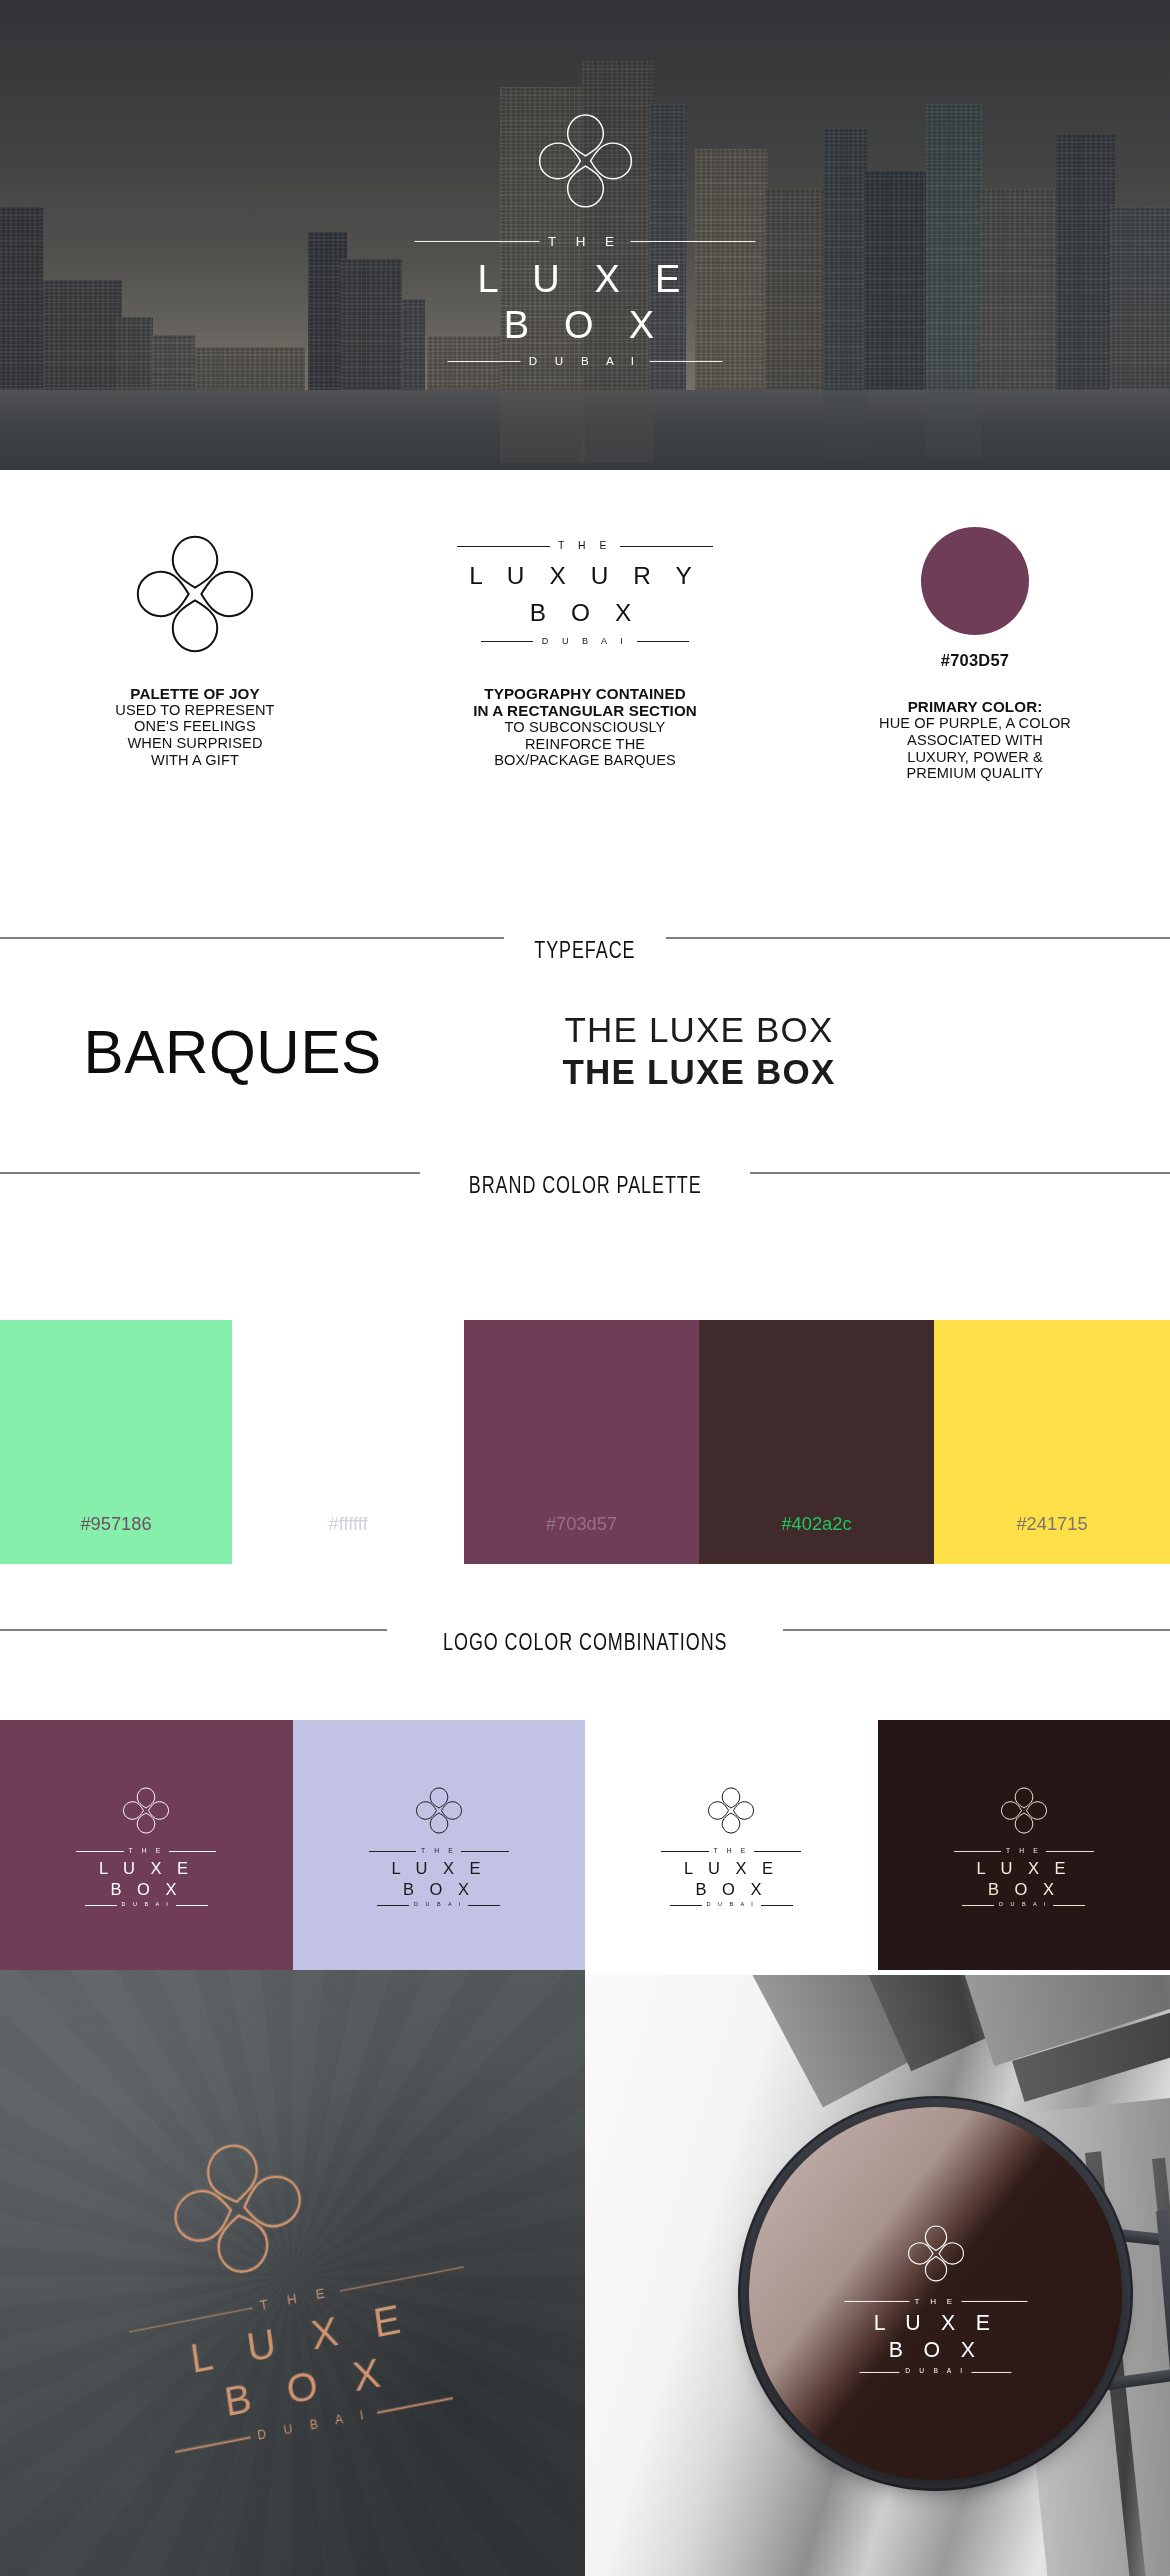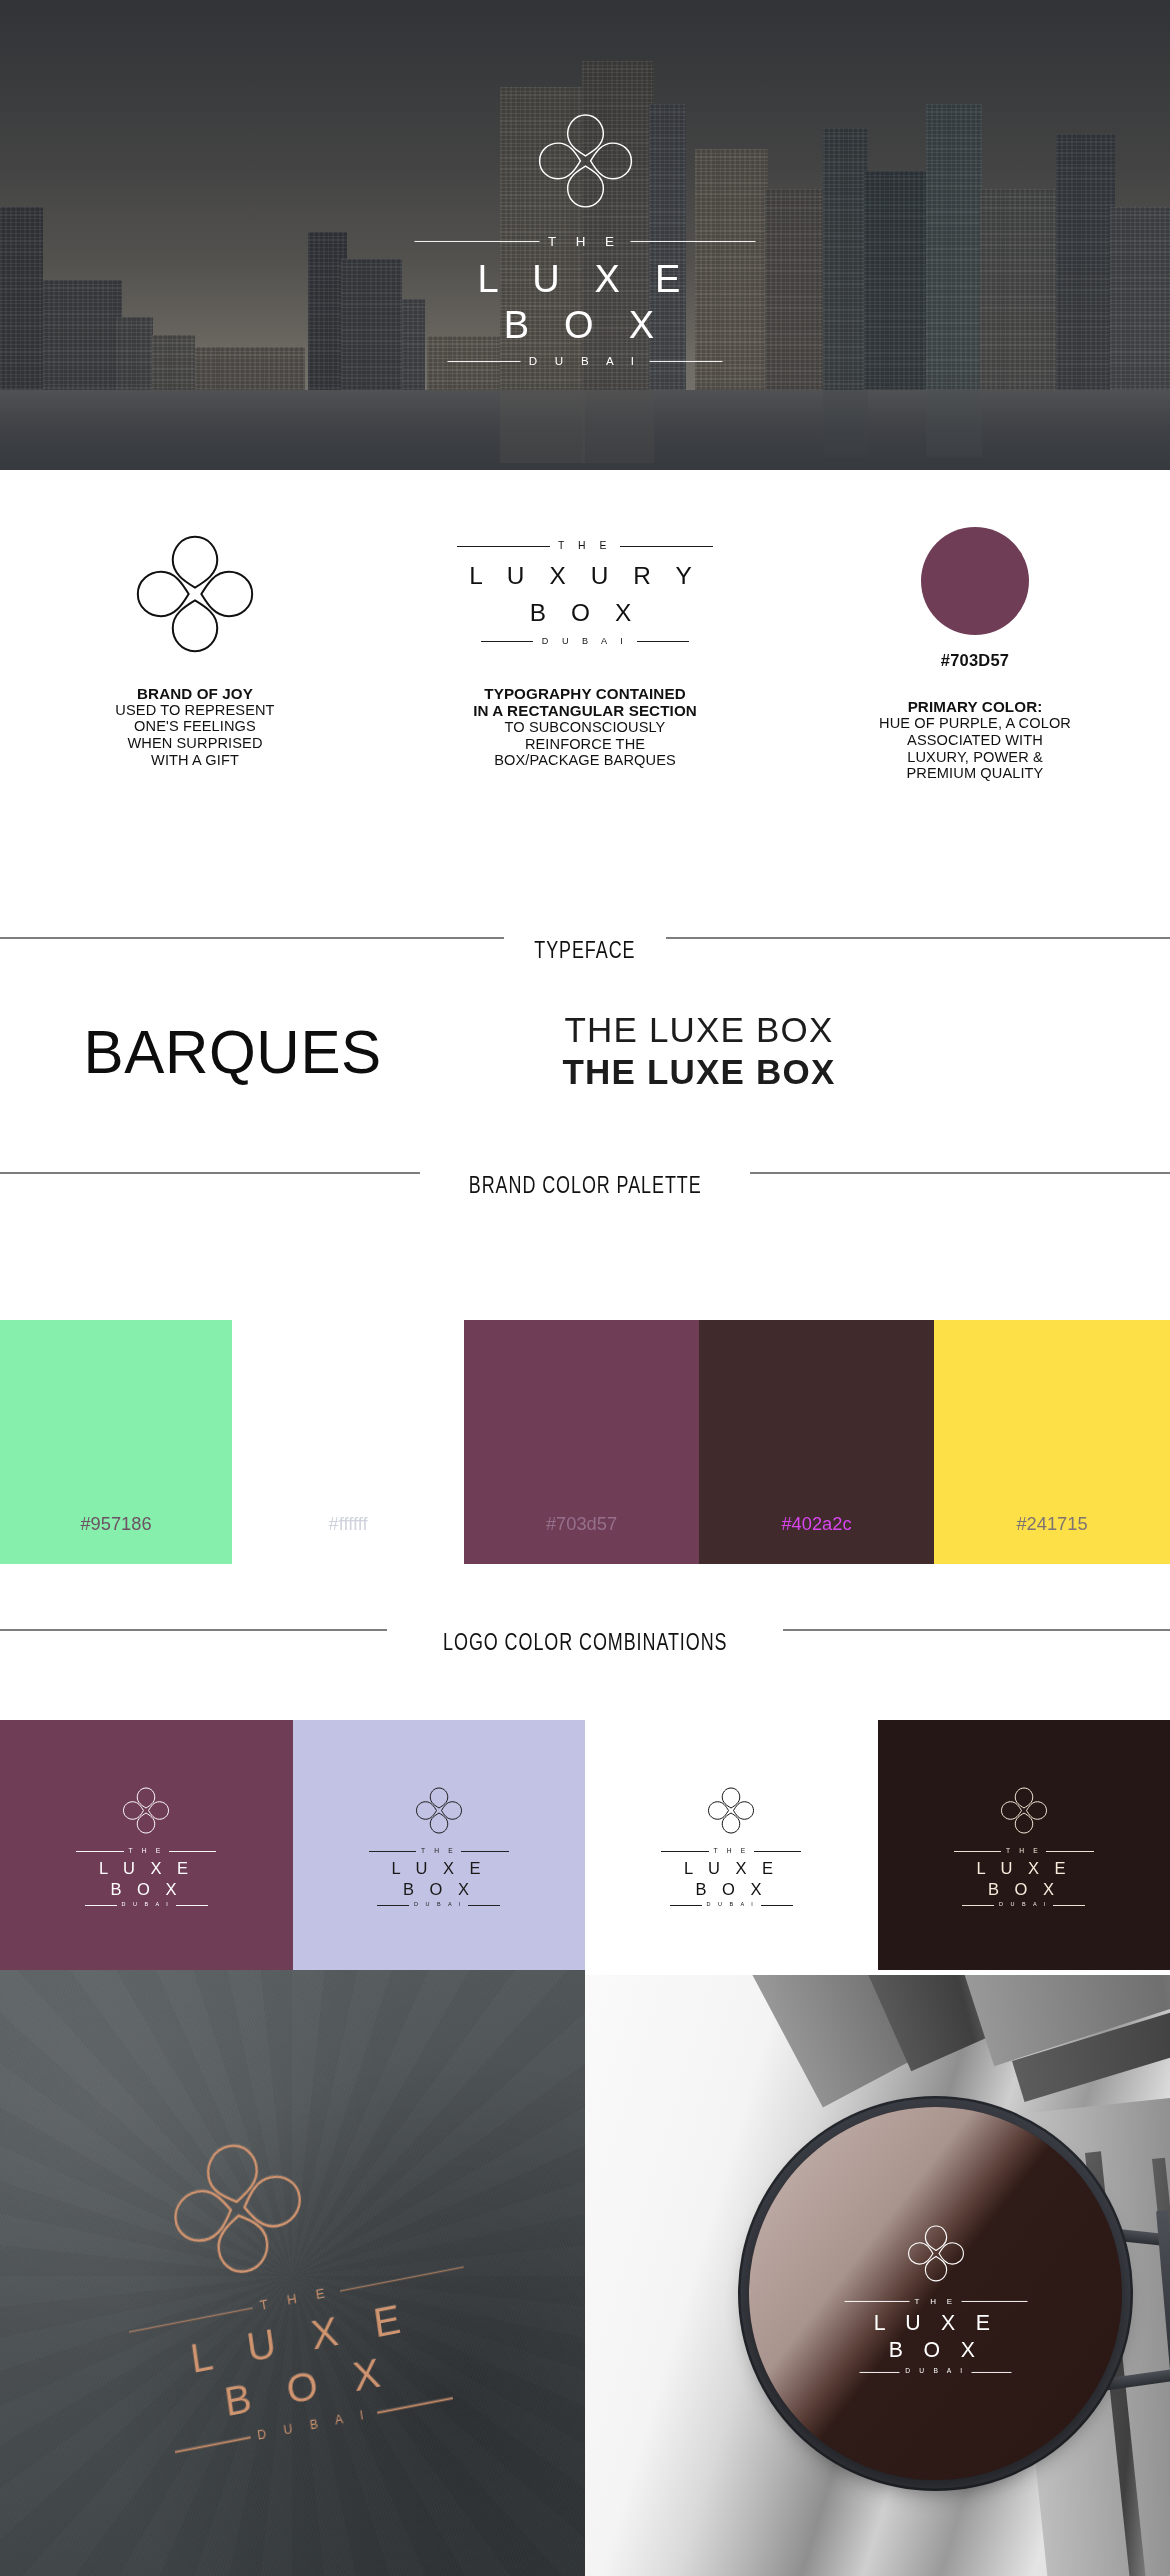--- a/index.html
+++ b/index.html
@@ -252,21 +252,21 @@
   <div class="pillar">
     <div class="pillar-visual">
       <svg width="128" height="144" viewBox="0 0 120 136" fill="none" style="color:#111">
         <path d="M60 22c-13 0-21 11-21 22 0 13 11 20 21 26 10-6 21-13 21-26 0-11-8-22-21-22z" stroke="currentColor" stroke-width="1.9" transform="translate(0,-8)"></path>
         <path d="M60 114c-13 0-21-11-21-22 0-13 11-20 21-26 10 6 21 13 21 26 0 11-8 22-21 22z" stroke="currentColor" stroke-width="1.9" transform="translate(0,8)"></path>
         <path d="M14 68c0-13 11-21 22-21 13 0 20 11 26 21-6 10-13 21-26 21-11 0-22-8-22-21z" stroke="currentColor" stroke-width="1.9" transform="translate(-8,0)"></path>
         <path d="M106 68c0-13-11-21-22-21-13 0-20 11-26 21 6 10 13 21 26 21 11 0 22-8 22-21z" stroke="currentColor" stroke-width="1.9" transform="translate(8,0)"></path>
       </svg>
     </div>
     <div class="pillar-text">
-      <div class="pillar-title">BRAND OF JOY</div>
+      <div class="pillar-title">PALETTE OF JOY</div>
       <div class="pillar-body" style="white-space:pre-line">USED TO REPRESENT
 ONE'S FEELINGS
 WHEN SURPRISED
 WITH A GIFT</div>
     </div>
   </div>
 
   <div class="pillar">
     <div class="pillar-visual">
       <div class="luxwm lockup">
@@ -334,21 +334,21 @@
   <div class="pal-cell" style="width:232px;background:#86efac">
     <div class="pal-label" style="color:#6d5263">#957186</div>
   </div>
   <div class="pal-cell" style="width:232px;background:#ffffff">
     <div class="pal-label" style="color:#cfd3dc">#ffffff</div>
   </div>
   <div class="pal-cell" style="width:235px;background:#703d57">
     <div class="pal-label" style="color:#96708a">#703d57</div>
   </div>
   <div class="pal-cell" style="width:235px;background:#402a2c">
-    <div class="pal-label" style="color:#d946ef">#402a2c</div>
+    <div class="pal-label" style="color:#22c55e">#402a2c</div>
   </div>
   <div class="pal-cell" style="width:236px;background:#fde047">
     <div class="pal-label" style="color:#7e7472">#241715</div>
   </div>
 </div>
 
 <div class="divider" style="top:1629px;">
   <span class="line"></span>
   <span class="dtitle">LOGO COLOR COMBINATIONS</span>
   <span class="line"></span>

